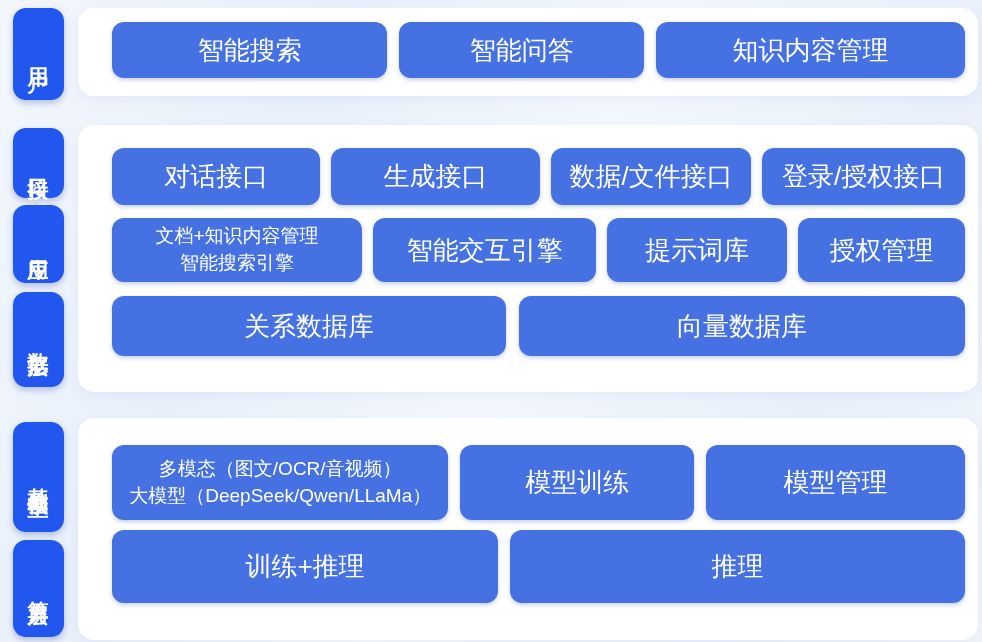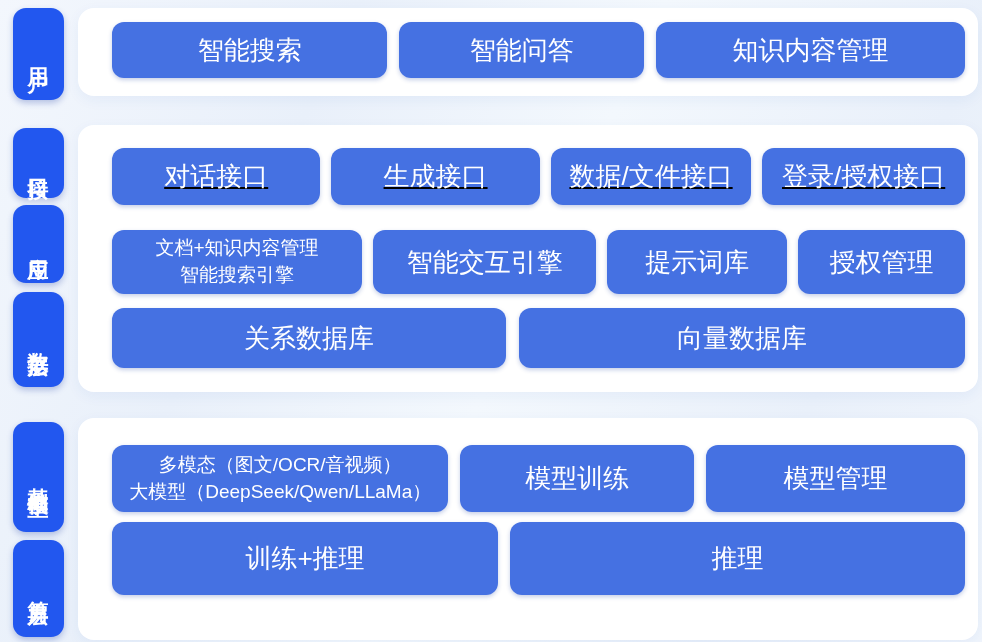--- a/index.html
+++ b/index.html
@@ -64,24 +64,24 @@
     white-space: pre-line;
     box-shadow: 0 2px 4px rgba(27, 62, 163, 0.25);
     box-sizing: border-box;
     padding: 0 6px;
   }
   #card-user   { top: 8px;   height: 88px;  padding: 14px 13px 18px 34px; }
   #card-middle { top: 125px; height: 267px; padding: 23px 13px 20px 34px; }
   #card-bottom { top: 418px; height: 222px; padding: 27px 13px 28px 34px; }
 
   #row-user      { height: 56px; gap: 12px; }
-  #row-interface { height: 57px; gap: 11px; margin-bottom: 25px; text-decoration: underline; }
+  #row-interface { height: 57px; gap: 11px; margin-bottom: 13px; }
   #row-app       { height: 64px; gap: 11px; margin-bottom: 14px; }
   #row-data      { height: 60px; gap: 13px; }
-  #row-model     { height: 67px; gap: 12px; margin-bottom: 10px; }
+  #row-model     { height: 75px; gap: 12px; margin-bottom: 10px; }
   #row-compute   { height: 73px; gap: 12px; }
 
   #pill-user      { top: 8px;   height: 92px;  }
   #pill-interface { top: 128px; height: 70px;  }
   #pill-app       { top: 205px; height: 78px;  }
   #pill-data      { top: 292px; height: 95px;  }
   #pill-model     { top: 422px; height: 110px; }
   #pill-compute   { top: 540px; height: 97px;  }
 
   .fs19 { font-size: 19px; }

